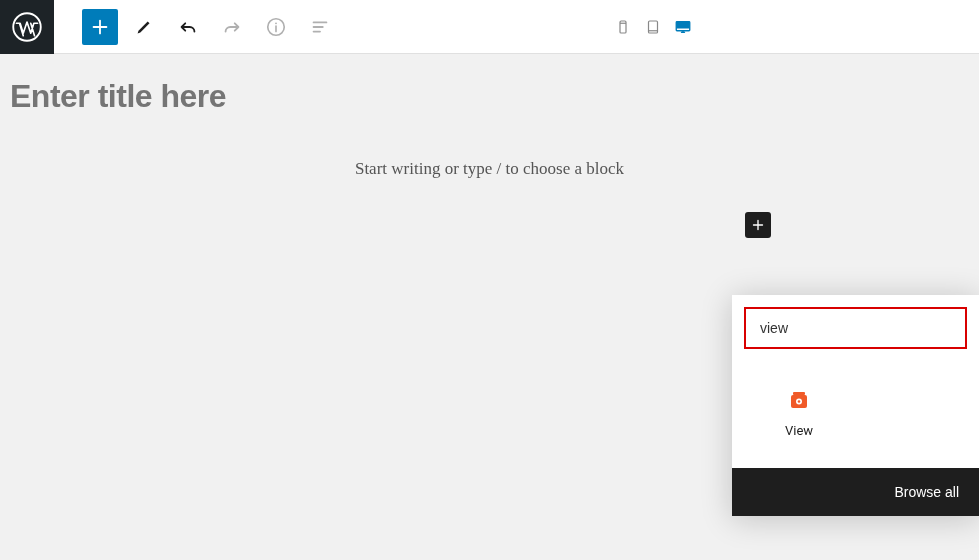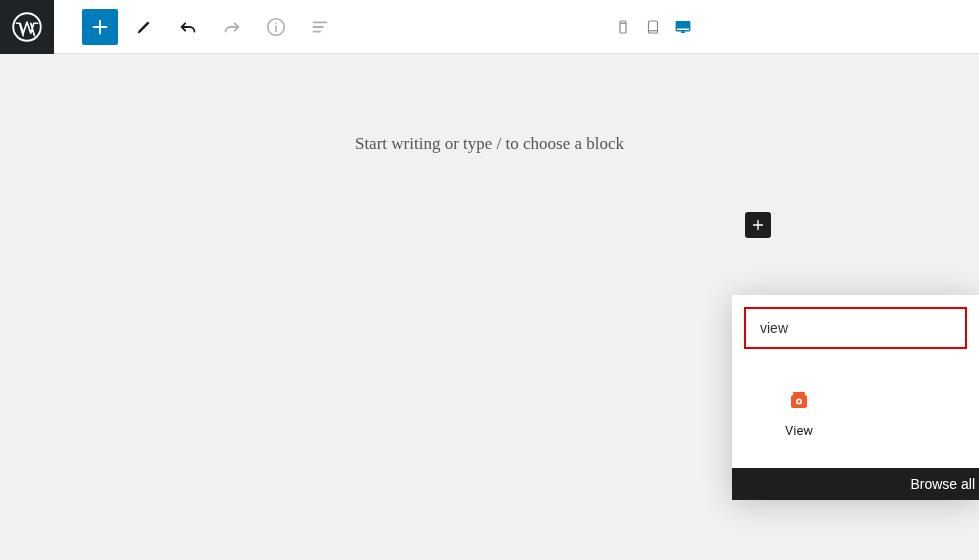--- a/index.html
+++ b/index.html
@@ -11,33 +11,33 @@
   .toolbar-btn { width: 36px; height: 36px; display: flex; align-items: center; justify-content: center; border: none; background: transparent; cursor: pointer; color: #1e1e1e; border-radius: 2px; }
   .toolbar-btn.primary { background: #007cba; color: #fff; }
   .toolbar-btn.disabled { color: #b0b0b0; cursor: default; }
   .toolbar-btn svg { width: 22px; height: 22px; }
   .view-toggle { position: absolute; left: 610px; display: flex; gap: 4px; align-items: center; }
   .view-btn { width: 26px; height: 26px; display: flex; align-items: center; justify-content: center; border: none; background: transparent; cursor: pointer; color: #888; }
   .view-btn.active { color: #007cba; }
   .view-btn svg { width: 18px; height: 18px; }
   .canvas { background: #f1f1f1; width: 100%; height: calc(100% - 54px); position: relative; padding: 24px 10px; }
   .title-input { font-family: "Arial Narrow", "Helvetica Neue", sans-serif; font-stretch: condensed; font-size: 32px; font-weight: 600; color: #7a7a7a; letter-spacing: -0.5px; border: none; background: transparent; outline: none; width: 100%; }
-  .body-row { position: relative; margin-top: 56px; display: flex; justify-content: center; }
+  .body-row { position: relative; margin-top: 44px; display: flex; justify-content: center; }
   .body-placeholder { font-family: Georgia, serif; font-size: 17px; color: #555; }
   .inline-add { position: absolute; left: 745px; top: 158px; width: 26px; height: 26px; background: #1e1e1e; color: #fff; border-radius: 3px; display: flex; align-items: center; justify-content: center; border: none; cursor: pointer; }
   .inline-add svg { width: 18px; height: 18px; }
   .inserter { position: absolute; right: 0; top: 241px; width: 247px; background: #fff; box-shadow: 0 3px 30px rgba(0,0,0,0.2); }
   .inserter-search-wrap { padding: 12px; }
   .inserter-search { width: 100%; height: 42px; border: 2.5px solid #d80000; outline: none; padding: 0 14px; font-size: 14px; color: #333; background: #fff; }
   .inserter-results { padding: 18px 12px 22px; display: flex; justify-content: flex-start; }
   .block-result { width: 110px; display: flex; flex-direction: column; align-items: center; gap: 12px; cursor: pointer; padding: 8px 0; border-radius: 2px; }
   .block-icon { width: 24px; height: 24px; display: flex; align-items: center; justify-content: center; }
   .block-icon svg { width: 24px; height: 24px; }
   .block-label { font-size: 13px; color: #1e1e1e; }
-  .inserter-footer { background: #1e1e1e; height: 32px; display: flex; align-items: center; justify-content: flex-end; padding: 0 4px; }
+  .inserter-footer { background: #1e1e1e; height: 48px; display: flex; align-items: center; justify-content: flex-end; padding: 0 20px; }
   .inserter-footer button { background: transparent; border: none; color: #fff; font-size: 14px; cursor: pointer; }
 </style>
 </head>
 <body>
 
 <div class="topbar">
   <div class="wp-logo">
     <svg viewBox="0 0 24 24" fill="none">
       <circle cx="12" cy="12" r="11" stroke="#fff" stroke-width="1.5"></circle>
       <path d="M3.5 9h3l2.5 8L12 8l3 9 2.5-8h3M6 9l3 10M15 9l3 10" stroke="#fff" stroke-width="1.3" stroke-linecap="round" stroke-linejoin="round"></path>
@@ -94,20 +94,21 @@
       <svg viewBox="0 0 24 24">
           <rect x="3" y="5" width="18" height="12" rx="1" stroke="currentColor" stroke-width="1.8" fill="none"></rect>
           <rect x="3" y="5" width="18" height="9" fill="currentColor"></rect>
           <path d="M10 19h4M12 17v2" stroke="currentColor" stroke-width="1.8" stroke-linecap="round"></path>
         </svg>
     </button>
   </div>
 </div>
 
 <div class="canvas">
+  <input class="title-input" placeholder="Enter title here" style="">
   <div class="body-row">
     <span class="body-placeholder">Start writing or type / to choose a block</span>
   </div>
   <button class="inline-add" aria-label="Add block">
     <svg viewBox="0 0 24 24">
         <path d="M12 6v12M6 12h12" stroke="currentColor" stroke-width="1.8" stroke-linecap="round"></path>
       </svg>
   </button>
 
   <div class="inserter">

